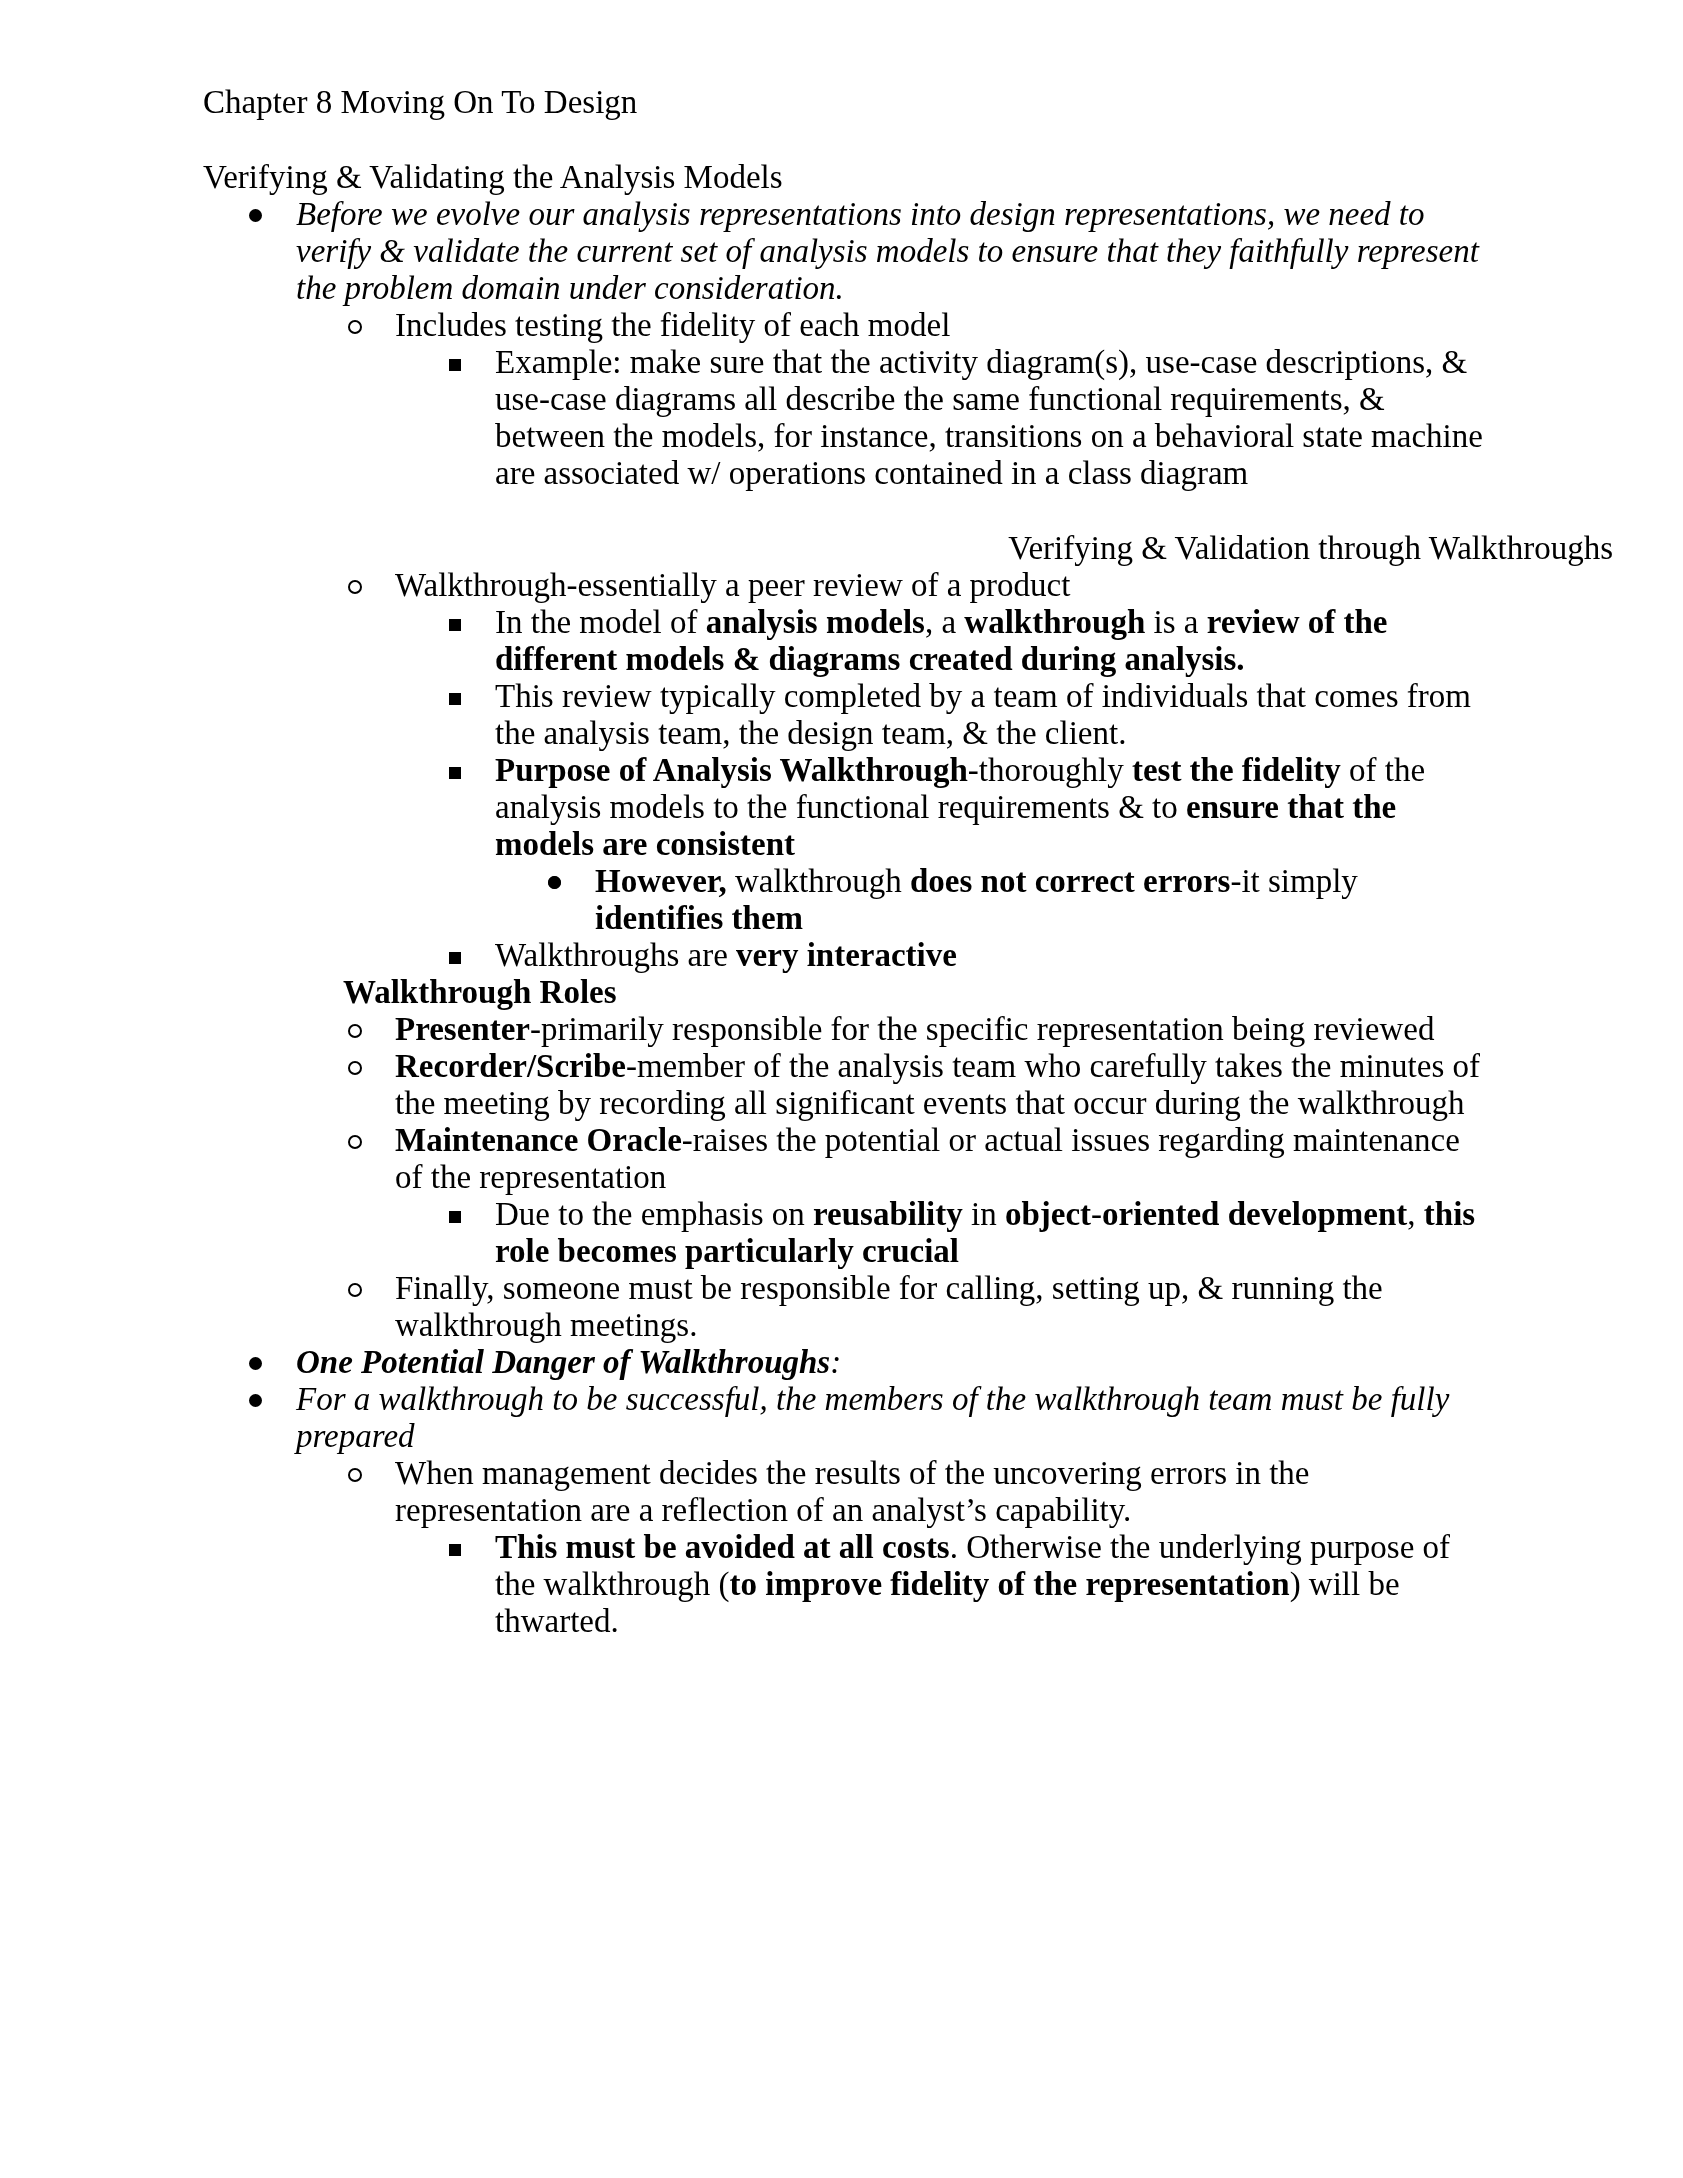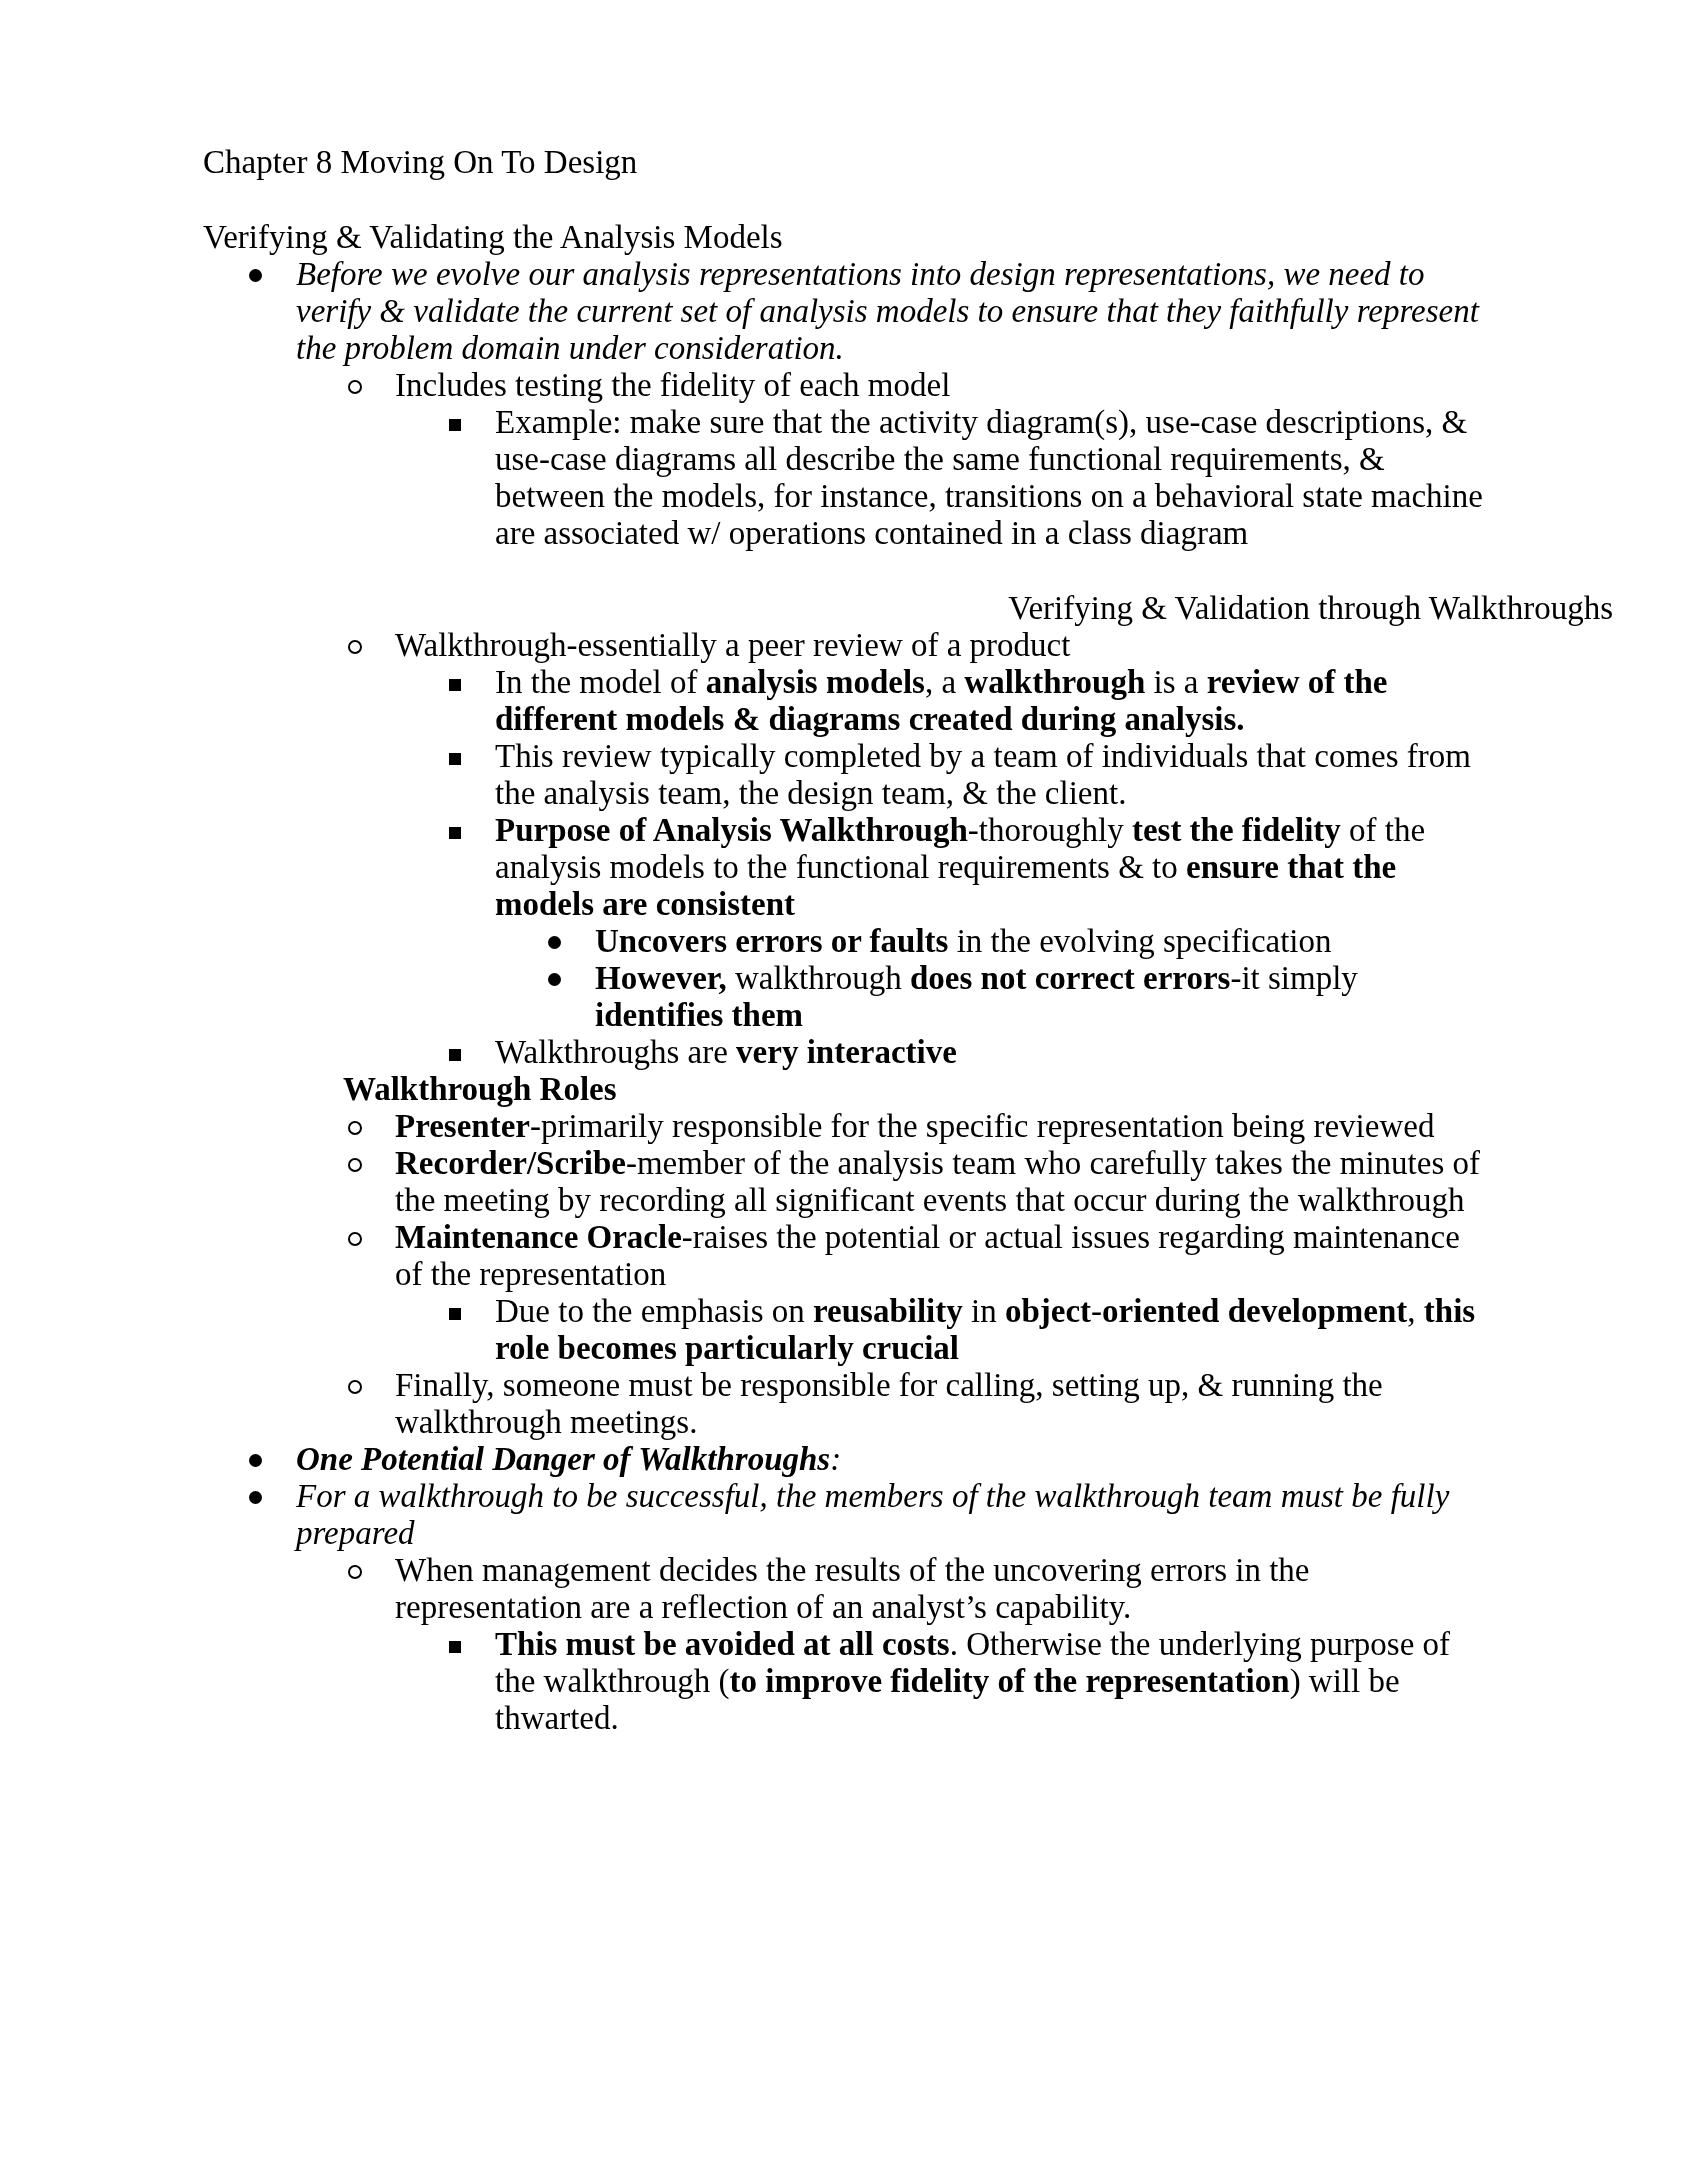--- a/index.html
+++ b/index.html
@@ -4,21 +4,21 @@
 <style>
   html, body { margin: 0; padding: 0; }
   body {
     width: 1683px;
     height: 2178px;
     background: #ffffff;
     color: #000000;
     font-family: "Liberation Serif", serif;
     overflow: hidden;
   }
-  .doc { padding-top: 108px; margin-top: 36px; }
+  .doc { padding-top: 84px; }
   .block {
     position: relative;
     font-size: 33px;
     line-height: 37px;
   }
   .text { white-space: pre-wrap; }
   .seg.bold { font-weight: bold; }
 
   
   .lv-margin { margin-left: 203px; width: 1406px; }
@@ -68,21 +68,21 @@
       <div class="spacer"></div>
       <div class="block lv-body"><span class="text"><span class="seg">Verifying &amp; Validation through Walkthroughs</span></span></div>
       <div class="block lv-b2"><span class="bullet circle"></span><span class="text"><span class="seg">Walkthrough-essentially a peer review of a product</span></span></div>
       <div class="block lv-b3"><span class="bullet square"></span><span class="text"><span class="seg">In the model of </span><span class="seg bold">analysis models</span><span class="seg">, a </span><span class="seg bold">walkthrough</span><span class="seg"> is a </span><span class="seg bold">review of the
 different models &amp; diagrams created during analysis.</span></span></div>
       <div class="block lv-b3"><span class="bullet square"></span><span class="text"><span class="seg">This review typically completed by a team of individuals that comes from
 the analysis team, the design team, &amp; the client.</span></span></div>
       <div class="block lv-b3"><span class="bullet square"></span><span class="text"><span class="seg bold">Purpose of Analysis Walkthrough</span><span class="seg">-thoroughly </span><span class="seg bold">test the fidelity</span><span class="seg"> of the
 analysis models to the functional requirements &amp; to </span><span class="seg bold">ensure that the
 models are consistent</span></span></div>
-      <div class="block lv-b4"><span class="bullet disc"></span><span class="text"><span class="seg bold">Uncovers errors or faults</span><span class="seg"> in the evolving specification</span></span></div>
+      <div class="block lv-b4"><span class="bullet disc"></span></div>
       <div class="block lv-b4"><span class="bullet disc"></span><span class="text"><span class="seg bold">However,</span><span class="seg"> walkthrough </span><span class="seg bold">does not correct errors</span><span class="seg">-it simply
 </span><span class="seg bold">identifies them</span></span></div>
       <div class="block lv-b3"><span class="bullet square"></span><span class="text"><span class="seg">Walkthroughs are </span><span class="seg bold">very interactive</span></span></div>
       <div class="block lv-roles"><span class="text"><span class="seg bold">Walkthrough Roles</span></span></div>
       <div class="block lv-b2"><span class="bullet circle"></span><span class="text"><span class="seg bold">Presenter</span><span class="seg">-primarily responsible for the specific representation being reviewed</span></span></div>
       <div class="block lv-b2"><span class="bullet circle"></span><span class="text"><span class="seg bold">Recorder/Scribe</span><span class="seg">-member of the analysis team who carefully takes the minutes of
 the meeting by recording all significant events that occur during the walkthrough</span></span></div>
       <div class="block lv-b2"><span class="bullet circle"></span><span class="text"><span class="seg bold">Maintenance Oracle</span><span class="seg">-raises the potential or actual issues regarding maintenance
 of the representation</span></span></div>
       <div class="block lv-b3"><span class="bullet square"></span><span class="text"><span class="seg">Due to the emphasis on </span><span class="seg bold">reusability</span><span class="seg"> in </span><span class="seg bold">object</span><span class="seg">-</span><span class="seg bold">oriented development</span><span class="seg">, </span><span class="seg bold">this

